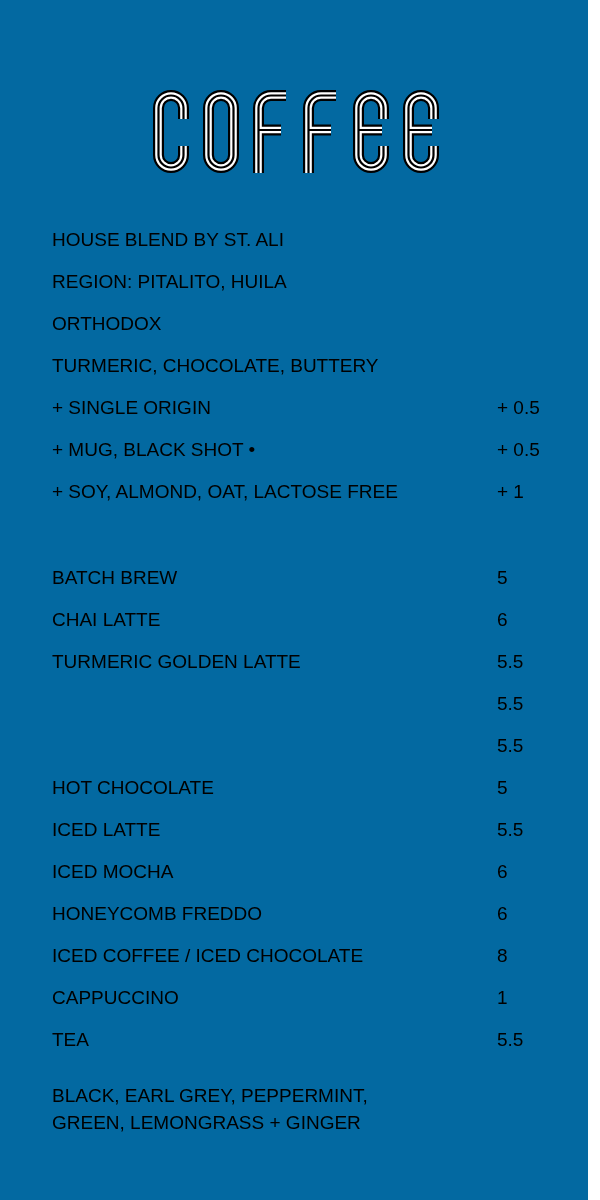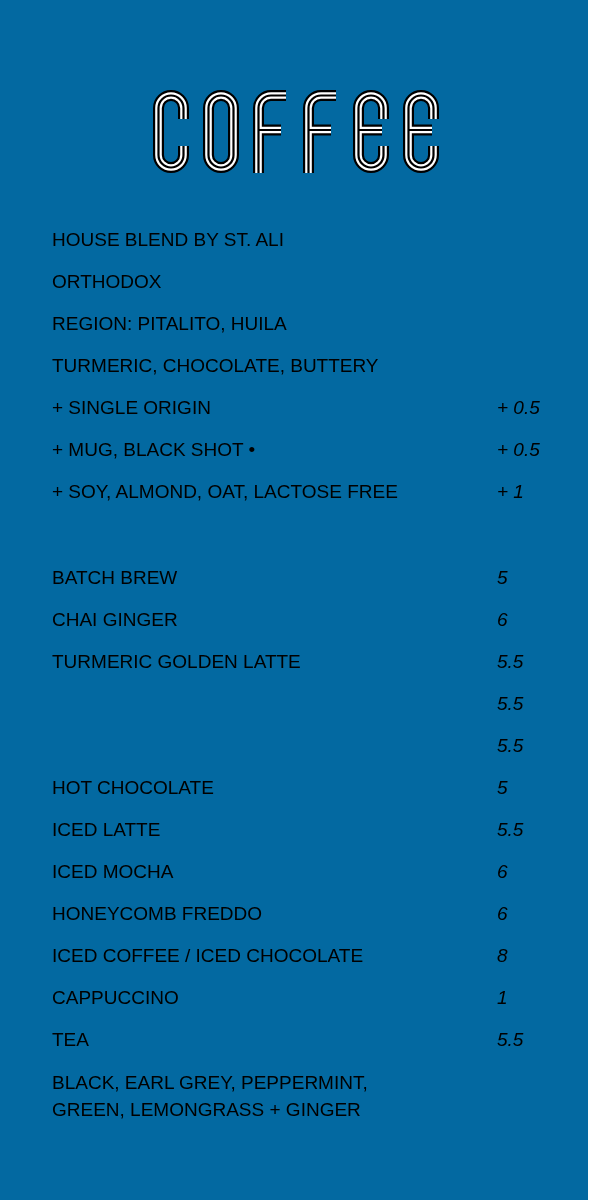--- a/index.html
+++ b/index.html
@@ -37,25 +37,24 @@
     align-items: center;
     font-size: 19px;
     letter-spacing: 0;
     white-space: nowrap;
   }
   .price {
     position: absolute;
     left: 445px;
     top: 50%;
     transform: translateY(-50%);
-    font-style: italic;
   }
   .gap { height: 44px; }
   .note {
-    margin-top: 8px;
+    margin-top: 21px;
     font-size: 19px;
     line-height: 27px;
   }
 </style>
 </head>
 <body>
 
 <div class="page">
 
   <div class="title-wrap">
@@ -81,24 +80,24 @@
       </g>
     </svg>
   </div>
 
   <div class="menu">
 
     <div class="row">
       <span>HOUSE BLEND BY ST. ALI</span>
     </div>
     <div class="row">
-      <span>ORTHODOX</span>
+      <span>REGION: PITALITO, HUILA</span>
     </div>
     <div class="row">
-      <span>REGION: PITALITO, HUILA</span>
+      <span>ORTHODOX</span>
     </div>
     <div class="row">
       <span>TURMERIC, CHOCOLATE, BUTTERY</span>
     </div>
 
     <div class="row">
       <span>+ SINGLE ORIGIN</span>
       <span class="price">+ 0.5</span>
     </div>
     <div class="row">
@@ -110,21 +109,21 @@
       <span class="price">+ 1</span>
     </div>
 
     <div class="gap"></div>
 
     <div class="row">
       <span>BATCH BREW</span>
       <span class="price">5</span>
     </div>
     <div class="row">
-      <span>CHAI GINGER</span>
+      <span>CHAI LATTE</span>
       <span class="price">6</span>
     </div>
     <div class="row">
       <span>TURMERIC GOLDEN LATTE</span>
       <span class="price">5.5</span>
     </div>
     <div class="row">
       <span class="price">5.5</span>
     </div>
     <div class="row">

